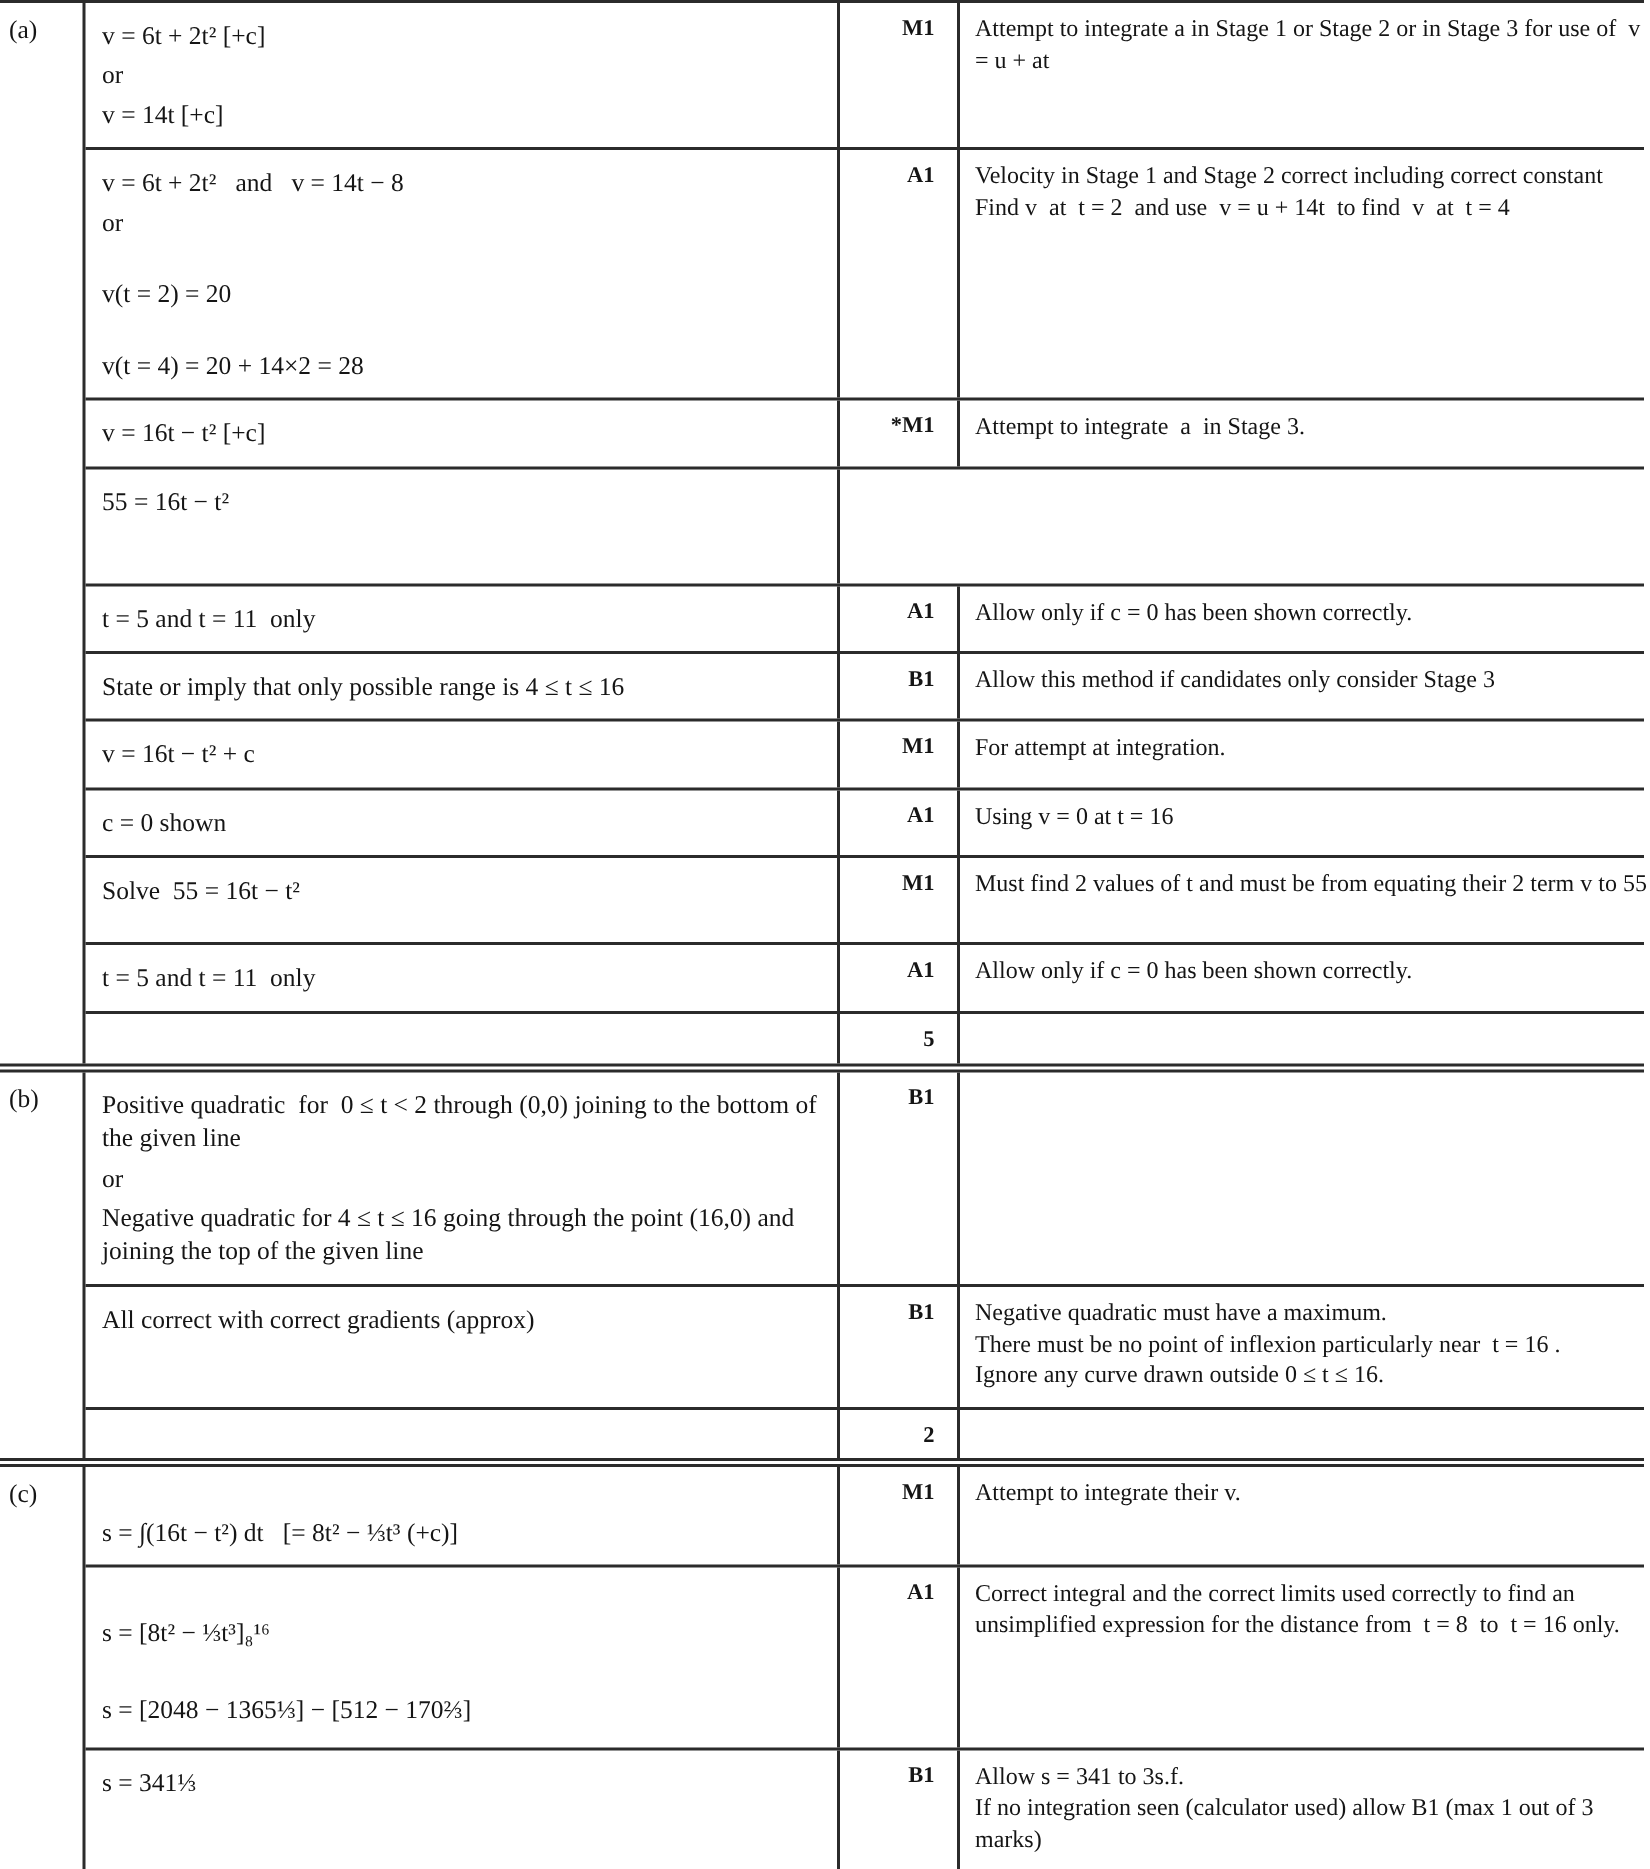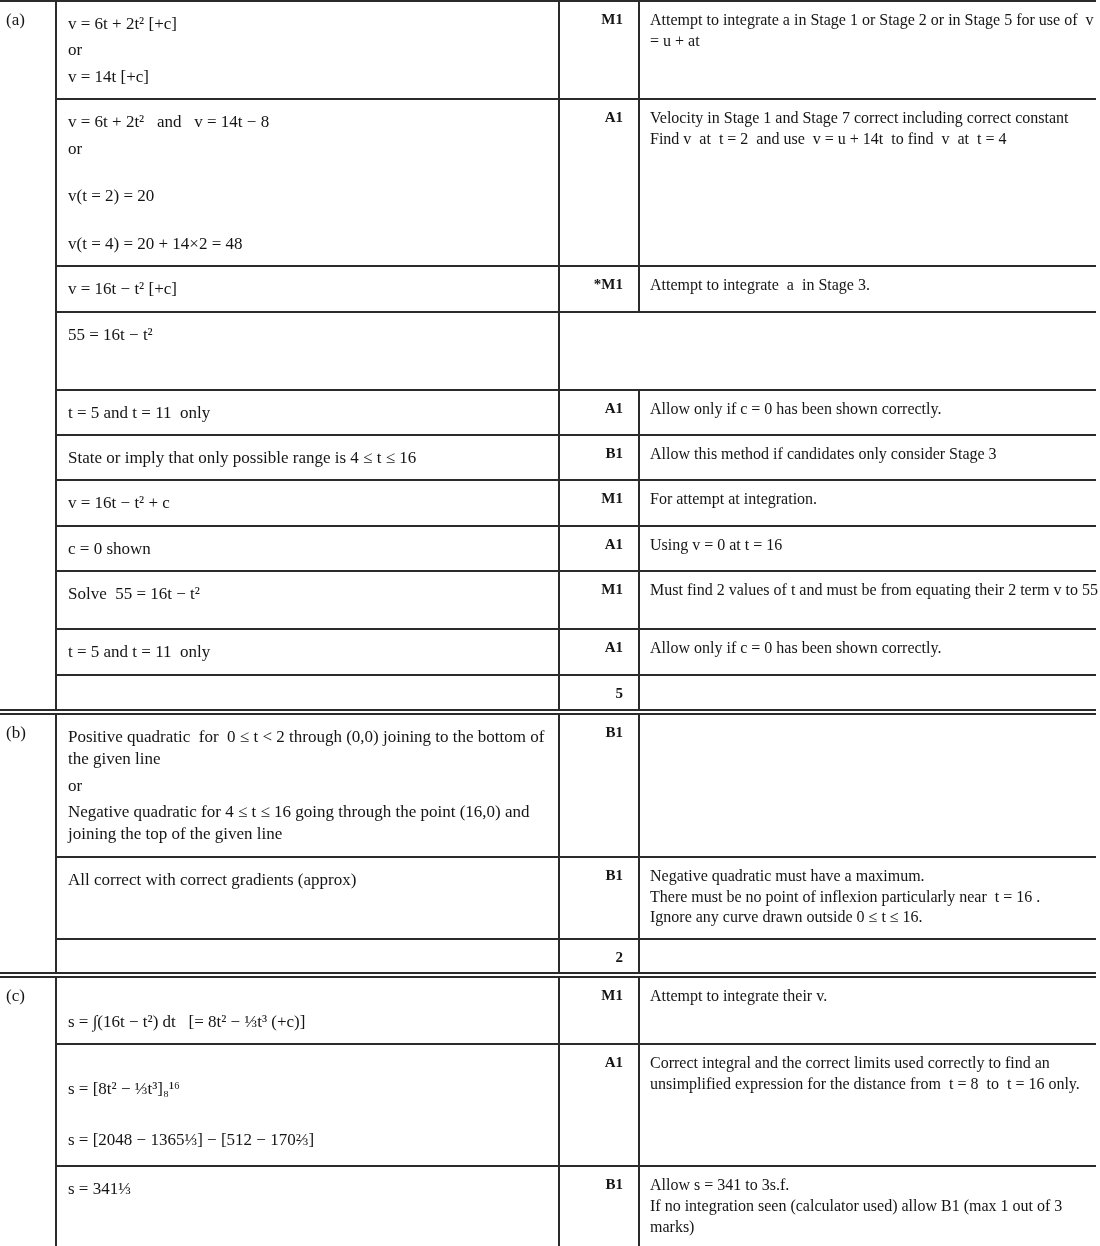--- a/index.html
+++ b/index.html
@@ -67,34 +67,34 @@
     <div class="rows">
 
       <div class="row" style="min-height:96px">
         <div class="cell-answer">
           <div class="ln">v = 6t + 2t² [+c]</div>
           <div class="ln">or</div>
           <div class="ln">v = 14t [+c]</div>
         </div>
         <div class="cell-mark">M1</div>
         <div class="cell-guide">
-          <div class="ln">Attempt to integrate a in Stage 1 or Stage 2 or in Stage 5 for use of  v = u + at</div>
+          <div class="ln">Attempt to integrate a in Stage 1 or Stage 2 or in Stage 3 for use of  v = u + at</div>
         </div>
       </div>
 
       <div class="row" style="min-height:126px">
         <div class="cell-answer">
           <div class="ln">v = 6t + 2t²   and   v = 14t − 8</div>
           <div class="ln">or</div>
           <div class="ln eqgap">v(t = 2) = 20</div>
-          <div class="ln eqgap">v(t = 4) = 20 + 14×2 = 48</div>
-        </div>
-        <div class="cell-mark">A1</div>
-        <div class="cell-guide">
-          <div class="ln">Velocity in Stage 1 and Stage 7 correct including correct constant</div>
+          <div class="ln eqgap">v(t = 4) = 20 + 14×2 = 28</div>
+        </div>
+        <div class="cell-mark">A1</div>
+        <div class="cell-guide">
+          <div class="ln">Velocity in Stage 1 and Stage 2 correct including correct constant</div>
           <div class="ln">Find v  at  t = 2  and use  v = u + 14t  to find  v  at  t = 4</div>
         </div>
       </div>
 
       <div class="row" style="min-height:44px">
         <div class="cell-answer">
           <div class="ln">v = 16t − t² [+c]</div>
         </div>
         <div class="cell-mark">*M1</div>
         <div class="cell-guide">

